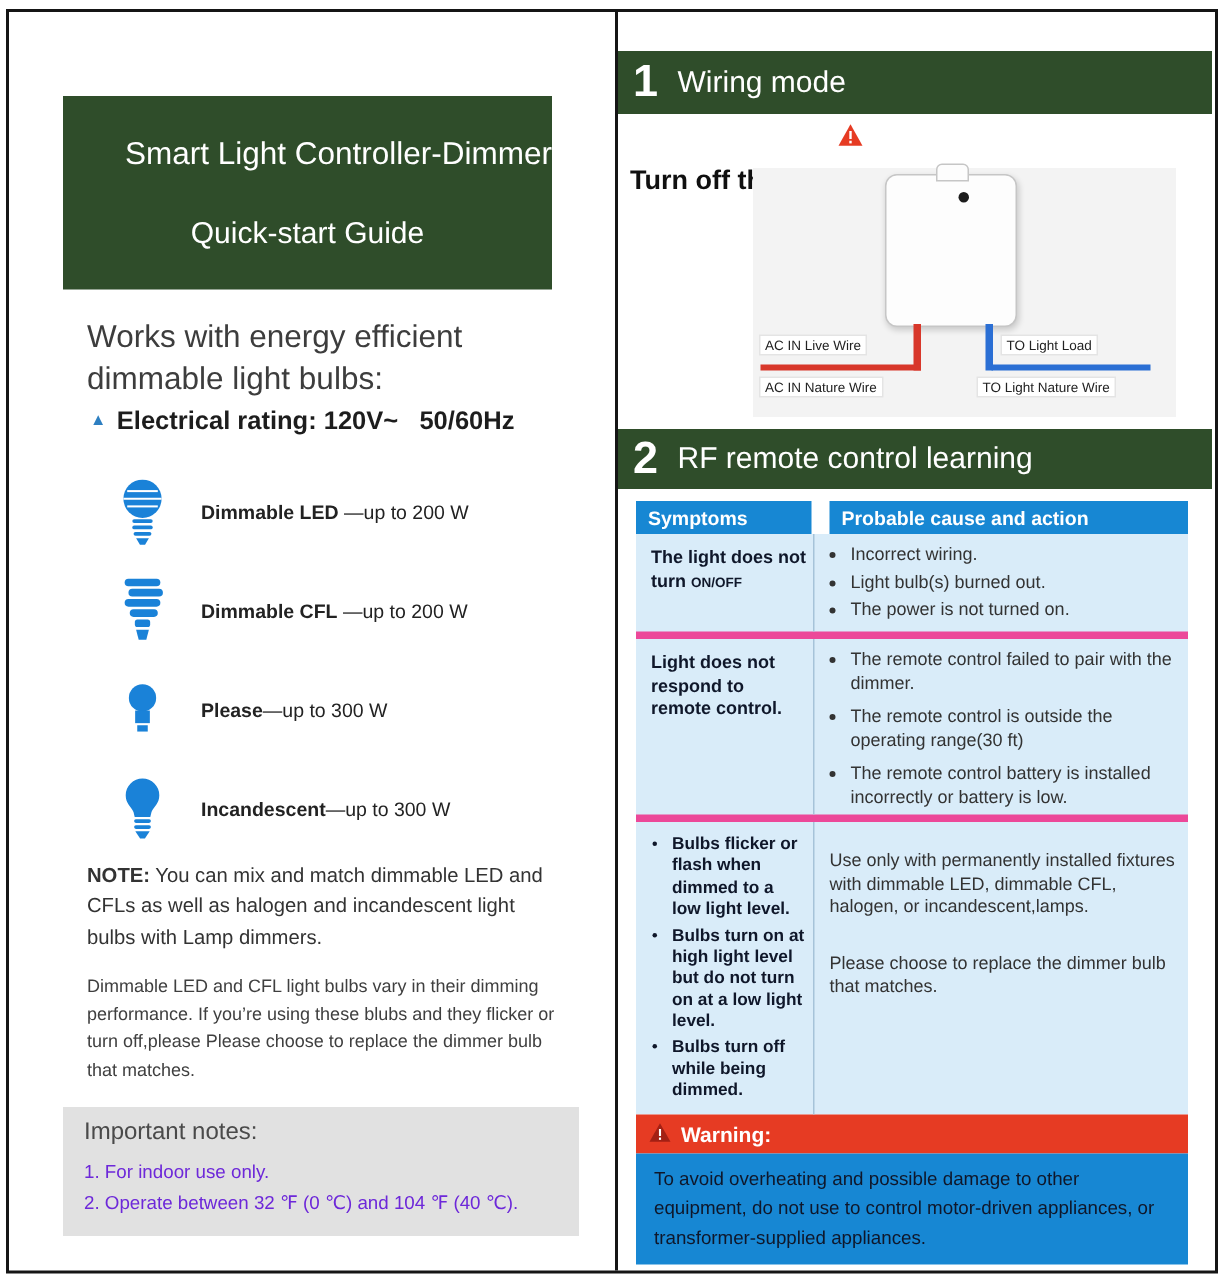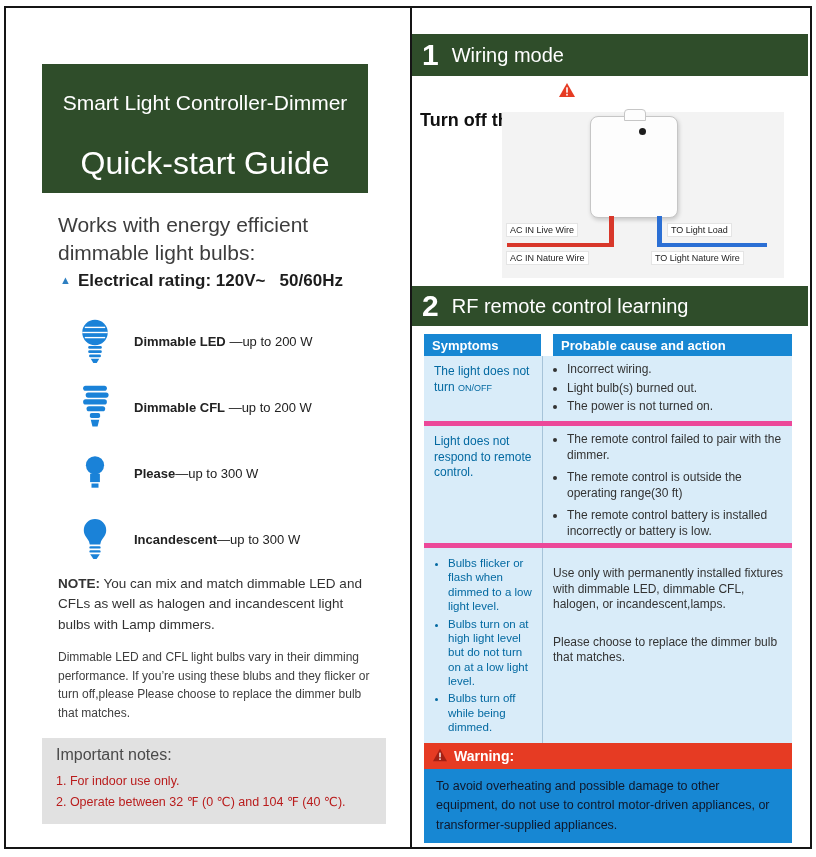--- a/index.html
+++ b/index.html
@@ -4,37 +4,37 @@
 <style>
   html,body{margin:0;padding:0;background:#fff;}
   .sheet{position:relative;width:816px;height:857px;background:#fff;
          font-family:"Liberation Sans","DejaVu Sans",sans-serif;overflow:hidden;}
   .frame{position:absolute;left:4px;top:6px;right:4px;bottom:8px;border:2px solid #151515;}
 
   
   .left-col{position:absolute;left:0;top:0;width:404px;height:100%;}
   .green-box{position:absolute;left:36px;top:56px;width:326px;height:129px;
              background:#2f4d2a;color:#fff;text-align:center;}
-  .green-box .g-title{margin-top:27px;font-size:21px;}
-  .green-box .g-sub{margin-top:30px;font-size:32px;}
+  .green-box .g-title{margin-top:27px;font-size:21px;text-align:right;}
+  .green-box .g-sub{margin-top:30px;font-size:20px;}
   .intro{position:absolute;left:52px;top:203px;width:310px;font-size:21px;color:#3d3d3d;line-height:1.32;}
   .rating-line{position:absolute;left:54px;top:263px;display:flex;align-items:flex-start;gap:7px;
                font-size:17px;font-weight:bold;color:#1d1d1d;}
   .tri-bullet{color:#2d7fc1;font-size:11px;line-height:1;margin-top:4px;}
   .bulb-list{position:absolute;left:60px;top:300px;width:320px;}
   .bulb-row{display:flex;align-items:center;height:66px;}
   .bulb-icon-wrap{width:58px;display:flex;justify-content:center;align-items:center;}
   .bulb-text{margin-left:10px;font-size:13px;color:#222;}
   .bulb-name{font-weight:bold;}
   .note-para{position:absolute;left:52px;top:566px;width:318px;font-size:13.5px;color:#333;line-height:1.5;}
   .note-label{font-weight:bold;}
   .dim-para{position:absolute;left:52px;top:640px;width:318px;font-size:12px;color:#3f3f3f;line-height:1.55;}
   .important-box{position:absolute;left:36px;top:730px;width:316px;background:#e1e1e1;padding:8px 14px 12px;}
   .important-title{font-size:16px;color:#4a4a4a;margin-bottom:7px;}
-  .important-item{font-size:12.5px;color:#b91c1c;line-height:1.65;}
+  .important-item{font-size:12.5px;color:#6d28d9;line-height:1.65;}
 
   
   .right-col{position:absolute;left:404px;top:0;bottom:0;width:396px;border-left:2px solid #151515;}
   .sec-bar{position:absolute;left:0;right:0;background:#2f4d2a;color:#fff;
            display:flex;align-items:center;padding-left:10px;}
   .sec-bar .sec-num{font-size:30px;font-weight:bold;margin-right:13px;line-height:1;}
   .sec-bar .sec-title{font-size:20px;}
   .sec1{top:26px;height:42px;}
   .sec2{top:278px;height:40px;}
   .power-warning{position:absolute;left:8px;top:74px;height:28px;display:flex;align-items:center;gap:7px;
@@ -64,21 +64,21 @@
   .tbl-head{display:flex;}
   .tbl-head .th{background:#1787d3;color:#fff;font-weight:bold;font-size:13px;padding:4px 8px;box-sizing:border-box;height:22px;}
   .th-sym{width:118px;border-right:1px solid #fff;}
   .th-cause{flex:1;margin-left:11px;}
   .tbl-body{background:#d9ecf9;}
   .trow{display:flex;box-sizing:border-box;}
   .trow + .trow{border-top:5px solid #ec4899;}
   .row1{height:65px;}
   .row2{height:122px;}
   .row3{height:200px;}
-  .cell-sym{width:118px;box-sizing:border-box;padding:8px 4px 4px 10px;color:#0369a1;font-size:12px;line-height:1.3;overflow:hidden;}
+  .cell-sym{width:118px;box-sizing:border-box;padding:8px 4px 4px 10px;color:#0f172a;font-size:12px;line-height:1.3;overflow:hidden;font-weight:bold;}
   .cell-cause{flex:1;box-sizing:border-box;padding:6px 8px 4px 10px;border-left:1px solid #a6c3d9;
               font-size:12px;color:#333;line-height:1.3;overflow:hidden;}
   .sym-small{font-size:9px;}
   ul.bullets{margin:0;padding-left:14px;}
   ul.bullets li{margin-bottom:3px;}
   ul.bullets-wide li{margin-bottom:7px;}
   .sym-bullets{font-size:11.5px;line-height:1.25;}
   .sym-bullets li{margin-bottom:6px;}
   .cause-pad{padding-top:18px;}
   .cause-para{margin:0 0 22px 0;}

